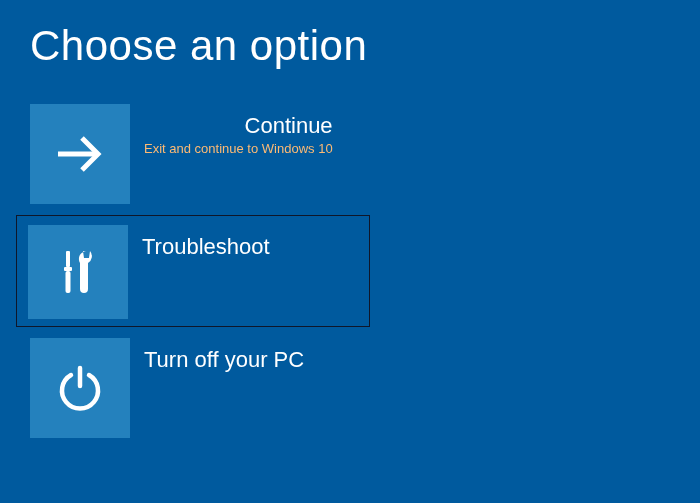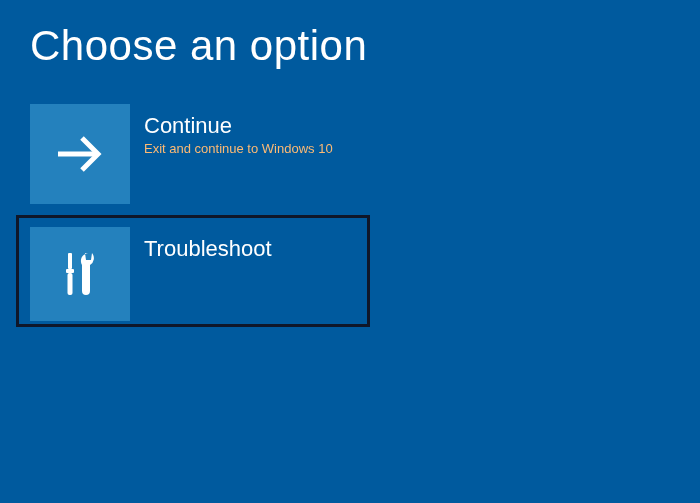--- a/index.html
+++ b/index.html
@@ -18,31 +18,32 @@
     }
     .title {
       font-size: 42px;
       font-weight: 300;
       padding: 22px 15px 0 30px;
       letter-spacing: 0.5px;
     }
     .options {
       margin-top: 34px;
       padding-left: 30px;
+      text-align: right;
     }
     .option {
       display: flex;
       align-items: flex-start;
       width: 340px;
       height: 100px;
       cursor: pointer;
       margin-bottom: 20px;
     }
     .option.highlighted {
-      border: 3px solid #0f172a;
+      border: 1px solid #0f172a;
       margin-left: -14px;
       padding-left: 11px;
       width: 354px;
       height: 112px;
       padding-top: 9px;
       margin-top: -9px;
       margin-bottom: 11px;
     }
     .icon-box {
       width: 100px;
@@ -108,14 +109,28 @@
 
           <path d="M32 6 a8 8 0 0 0 -6 12 l0 26 a4 4 0 0 0 8 0 l0 -26 a8 8 0 0 0 2 -12 l-1 7 l-5 0 l-1 -7 z" fill="#ffffff"></path>
         </g>
       </svg>
     </div>
     <div class="text-block">
       <div class="option-title">Troubleshoot</div>
     </div>
   </div>
 
+  <div class="option">
+    <div class="icon-box">
+      <svg width="52" height="52" viewBox="0 0 52 52">
+        <g stroke="#ffffff" stroke-width="4.5" fill="none" stroke-linecap="round">
+          <path d="M 17 13 A 18 18 0 1 0 35 13"></path>
+          <line x1="26" y1="6" x2="26" y2="24"></line>
+        </g>
+      </svg>
+    </div>
+    <div class="text-block">
+      <div class="option-title">Turn off your PC</div>
+      <div class="option-subtitle"></div>
+    </div>
+  </div>
 
 </div>
 
 </body></html>

